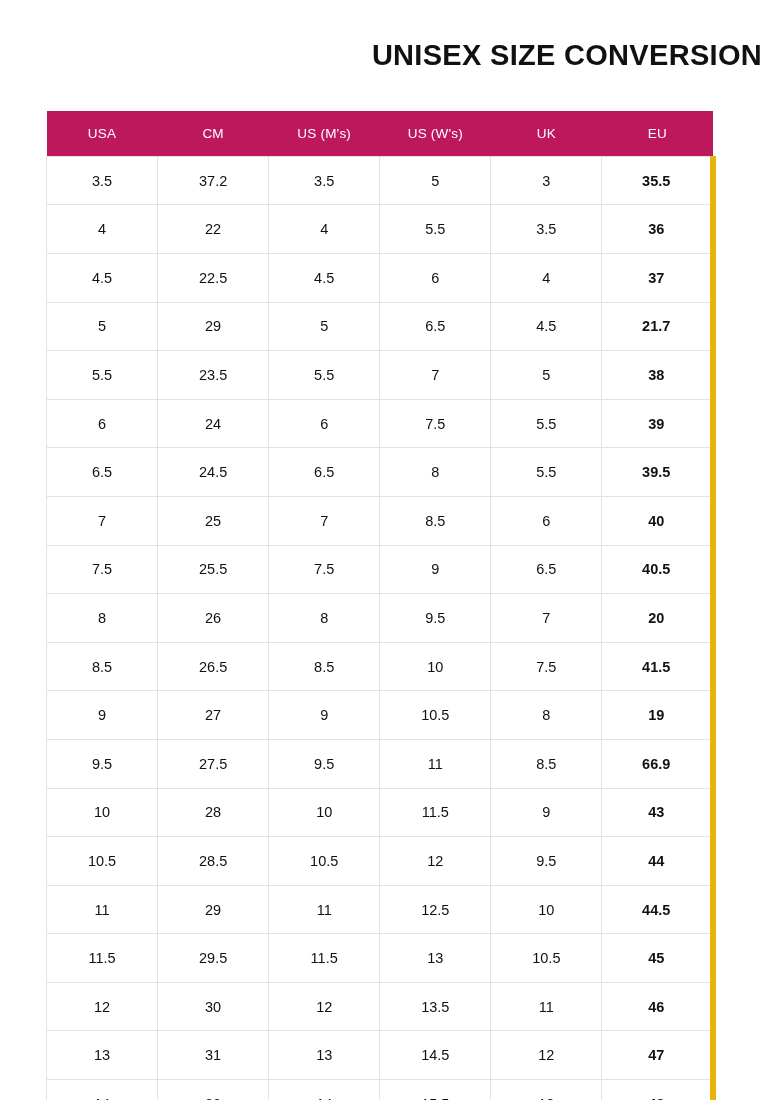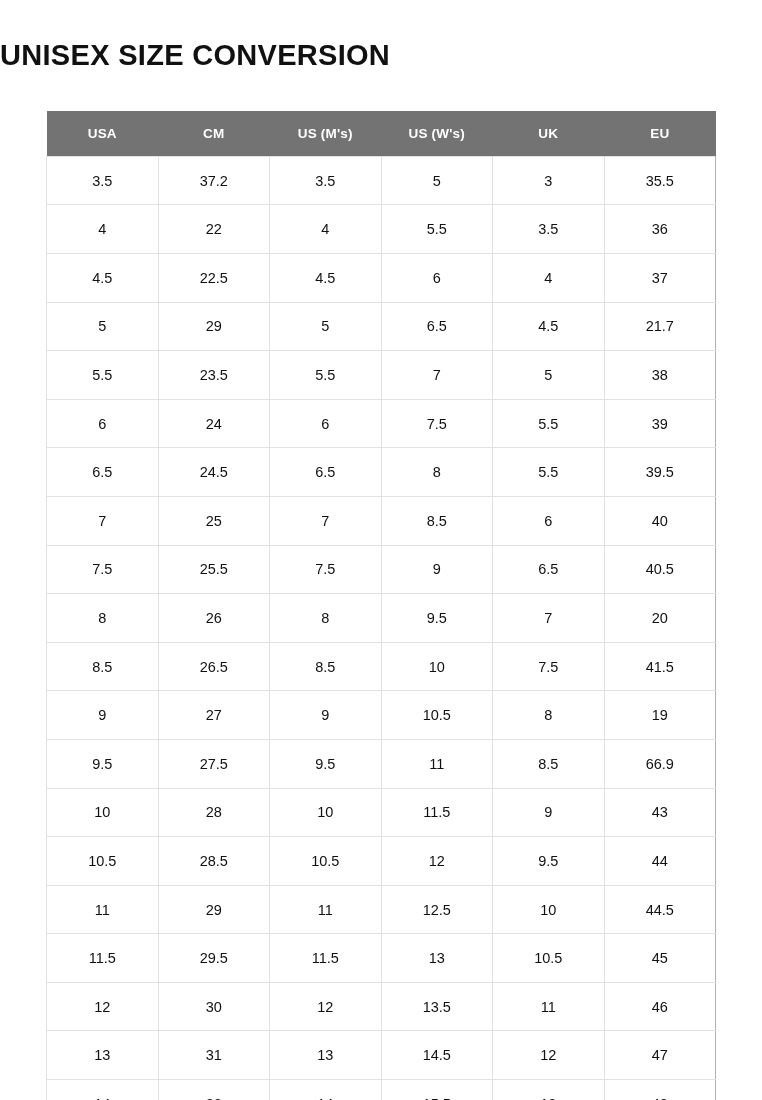--- a/index.html
+++ b/index.html
@@ -15,43 +15,43 @@
     overflow: hidden;
   }
   .page {
     width: 762px;
     height: 1100px;
     box-sizing: border-box;
     padding: 0;
     position: relative;
   }
   .title {
-    text-align: left;
+    text-align: right;
     font-size: 29px;
     font-weight: bold;
     letter-spacing: 0.3px;
     color: #111111;
     margin: 0;
     padding-top: 38px;
     padding-bottom: 0;
     line-height: 1.2;
   }
   .table-wrap {
     margin: 38px 46px 0 46px;
   }
   table.size-table {
     border-collapse: collapse;
     width: 670px;
     table-layout: fixed;
   }
   table.size-table thead th {
-    background: #737373;
+    background: #be185d;
     color: #ffffff;
     font-size: 13.5px;
-    font-weight: bold;
+    font-weight: normal;
     height: 43px;
     text-align: center;
     vertical-align: middle;
     border: none;
     letter-spacing: 0.2px;
     margin-top: 24px;
   }
   table.size-table tbody td {
     border: 1px solid #e2e2e2;
     height: 45.6px;
@@ -59,21 +59,22 @@
     vertical-align: middle;
     font-size: 14.5px;
     font-weight: 500;
     color: #111111;
     background: #ffffff;
   }
   table.size-table tbody tr td:first-child {
     border-left: 1px solid #e2e2e2;
   }
   table.size-table tbody tr td:last-child {
-    border-right: 1px solid #eab308;
+    border-right: 6px solid #eab308;
+    font-weight: bold;
   }
   table.size-table tbody tr:last-child td {
     border-bottom: 1px solid #e2e2e2;
   }
 </style>
 </head>
 <body>
 
 <div class="page">
   <h1 class="title">UNISEX SIZE CONVERSION</h1>

